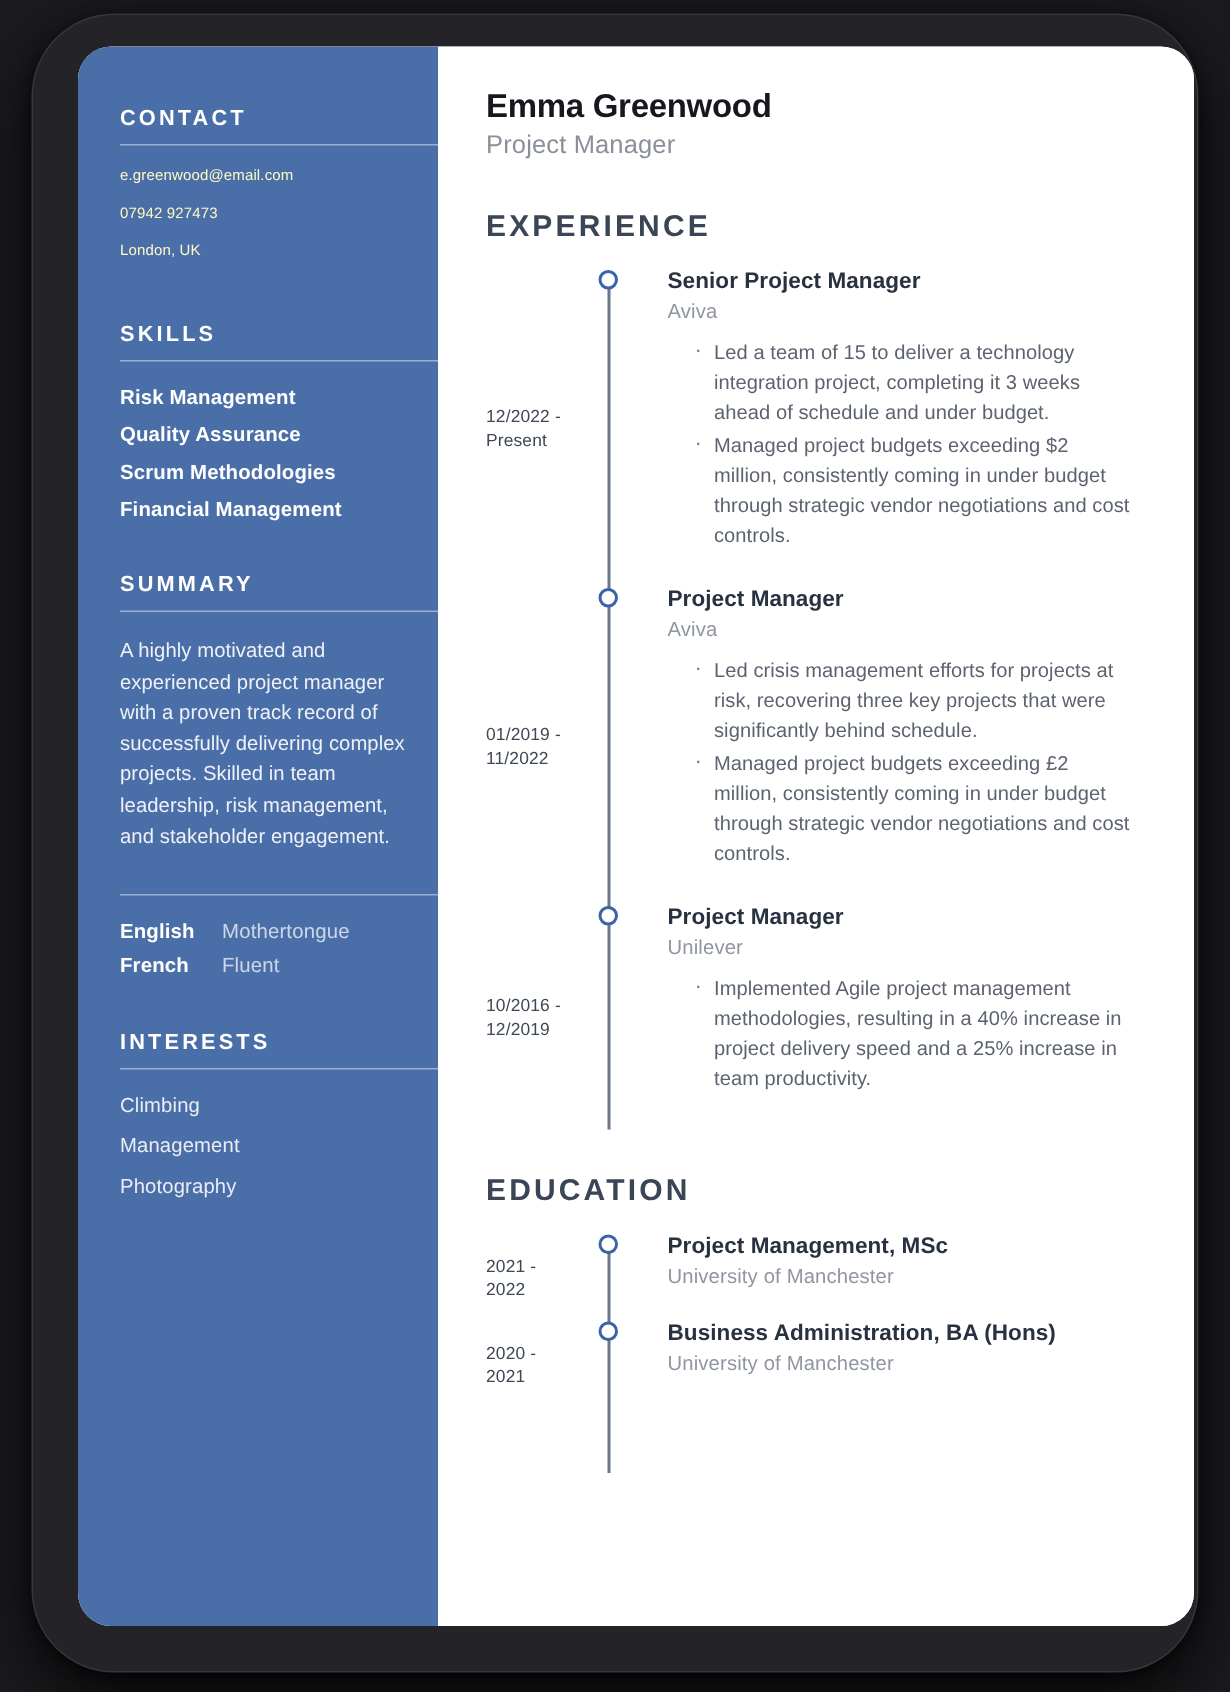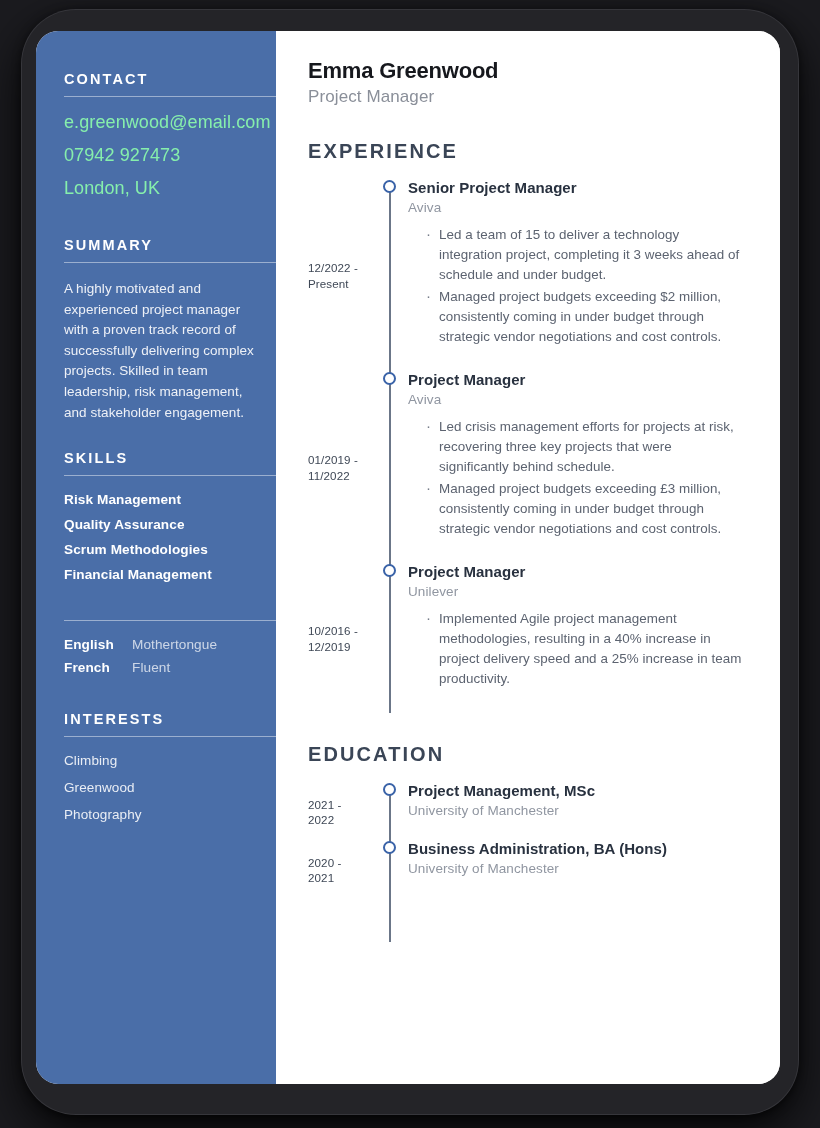--- a/index.html
+++ b/index.html
@@ -31,21 +31,21 @@
     background: #242428;
     border-radius: 54px;
     box-shadow:
       0 0 0 1px #36363b,
       0 18px 48px rgba(0,0,0,0.85),
       0 2px 10px rgba(0,0,0,0.7);
   }
 
   .screen {
     position: absolute;
-    left: 36px;
+    left: 52px;
     top: 31px;
     width: 744px;
     height: 1053px;
     background: #ffffff;
     border-radius: 22px;
     overflow: hidden;
     display: flex;
   }
 
   
@@ -68,23 +68,23 @@
     margin: 0;
     padding: 0 0 9px 0;
   }
   .side-rule {
     height: 1px;
     background: rgba(255,255,255,0.45);
     margin: 0 0 16px 0;
   }
 
   .contact-line {
-    font-size: 18px;
+    font-size: 10px;
     line-height: 1.0;
-    color: #86efac;
+    color: #fef9c3;
     margin-bottom: 15px;
     letter-spacing: 0.1px;
   }
 
   .summary-text {
     font-size: 13.5px;
     line-height: 20.6px;
     color: #eef1f7;
     margin: 0;
     padding-right: 14px;
@@ -200,20 +200,21 @@
     height: 9px;
     border-radius: 50%;
     background: #ffffff;
     border: 2.3px solid #3a63a8;
     box-sizing: content-box;
   }
 
   .tl-body {
     flex: 1 1 auto;
     padding-bottom: 22px;
+    margin-left: 21px;
   }
 
   .tl-role {
     font-size: 15px;
     font-weight: bold;
     color: #28313f;
     margin: 0;
     line-height: 1.2;
     letter-spacing: 0.05px;
   }
@@ -264,52 +265,52 @@
     <aside class="sidebar">
 
       <section class="side-block" style="padding-top:40px;">
         <h2 class="side-heading">CONTACT</h2>
         <div class="side-rule"></div>
         <div class="contact-line">e.greenwood@email.com</div>
         <div class="contact-line">07942 927473</div>
         <div class="contact-line">London, UK</div>
       </section>
 
-      <section class="side-block" style="padding-top:25px;">
-        <h2 class="side-heading">SUMMARY</h2>
-        <div class="side-rule"></div>
-        <p class="summary-text">A highly motivated and experienced project manager with a proven track record of successfully delivering complex projects. Skilled in team leadership, risk management, and stakeholder engagement.</p>
-      </section>
-
       <section class="side-block" style="padding-top:27px;">
         <h2 class="side-heading">SKILLS</h2>
         <div class="side-rule"></div>
         <div class="skill-line">Risk Management</div>
         <div class="skill-line">Quality Assurance</div>
         <div class="skill-line">Scrum Methodologies</div>
         <div class="skill-line">Financial Management</div>
       </section>
 
+      <section class="side-block" style="padding-top:25px;">
+        <h2 class="side-heading">SUMMARY</h2>
+        <div class="side-rule"></div>
+        <p class="summary-text">A highly motivated and experienced project manager with a proven track record of successfully delivering complex projects. Skilled in team leadership, risk management, and stakeholder engagement.</p>
+      </section>
+
       <section class="side-block" style="padding-top:28px;">
         <div class="side-rule"></div>
         <div class="lang-row">
           <span class="lang-name">English</span>
           <span class="lang-level">Mothertongue</span>
         </div>
         <div class="lang-row">
           <span class="lang-name">French</span>
           <span class="lang-level">Fluent</span>
         </div>
       </section>
 
       <section class="side-block" style="padding-top:28px;">
         <h2 class="side-heading">INTERESTS</h2>
         <div class="side-rule"></div>
         <div class="interest-line">Climbing</div>
-        <div class="interest-line">Greenwood</div>
+        <div class="interest-line">Management</div>
         <div class="interest-line">Photography</div>
       </section>
 
     </aside>
 
     <main class="main">
 
       <h1 class="name">Emma Greenwood</h1>
       <div class="job-title">Project Manager</div>
 
@@ -340,21 +341,21 @@
             <div>11/2022</div>
           </div>
           <div class="tl-axis">
             <span class="tl-dot"></span>
           </div>
           <div class="tl-body">
             <div class="tl-role">Project Manager</div>
             <div class="tl-org">Aviva</div>
             <ul class="tl-bullets">
               <li>Led crisis management efforts for projects at risk, recovering three key projects that were significantly behind schedule.</li>
-              <li>Managed project budgets exceeding £3 million, consistently coming in under budget through strategic vendor negotiations and cost controls.</li>
+              <li>Managed project budgets exceeding £2 million, consistently coming in under budget through strategic vendor negotiations and cost controls.</li>
             </ul>
           </div>
         </div>
 
         <div class="tl-item">
           <div class="tl-date">
             <div>10/2016 -</div>
             <div>12/2019</div>
           </div>
           <div class="tl-axis">

